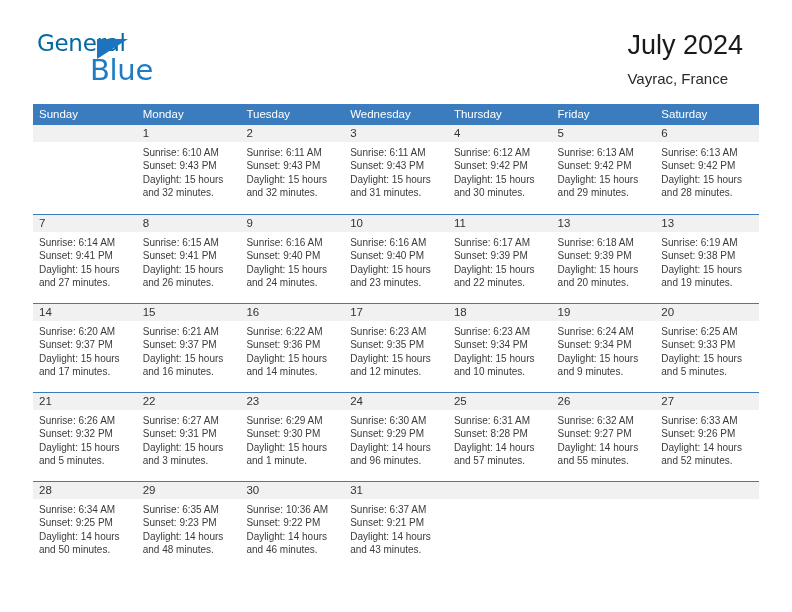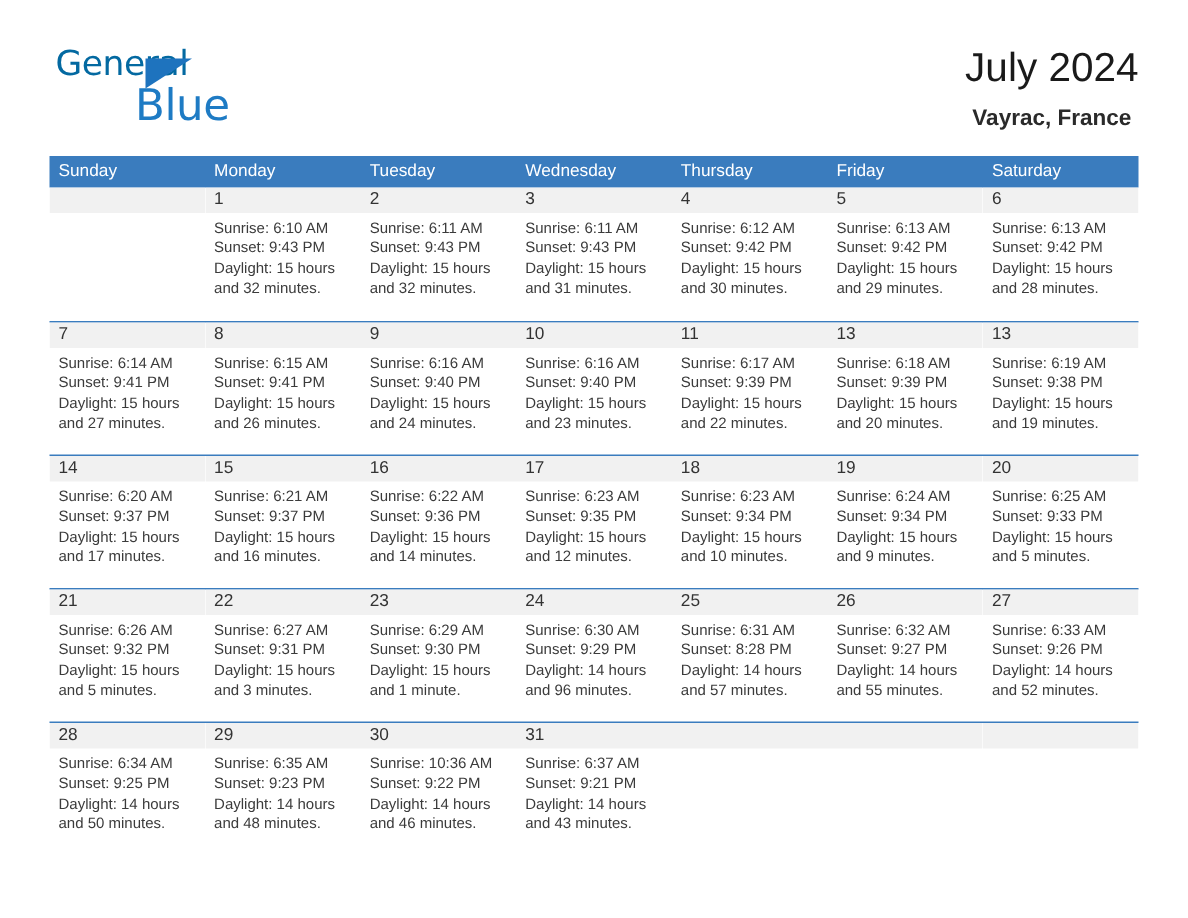--- a/index.html
+++ b/index.html
@@ -60,35 +60,35 @@
     left: 57px;
     top: 25px;
     font-size: 29px;
     letter-spacing: -0.3px;
     color: #1e7bc4;
     font-family: "DejaVu Sans", sans-serif;
     font-weight: 400;
   }
   .title-wrap {
     position: absolute;
-    right: 0;
+    right: 16px;
     top: 0;
-    text-align: center;
+    text-align: left;
   }
   .cal-title {
     font-size: 27px;
     color: #1a1a1a;
     font-weight: 400;
     line-height: 34px;
     white-space: nowrap;
   }
   .cal-subtitle {
     font-size: 15px;
     color: #2a2a2a;
-    font-weight: 700;
+    font-weight: 400;
     line-height: 22px;
     margin-top: 6px;
     white-space: nowrap;
   }
 
   
   .calendar {
     position: absolute;
     left: 33px;
     top: 104px;

